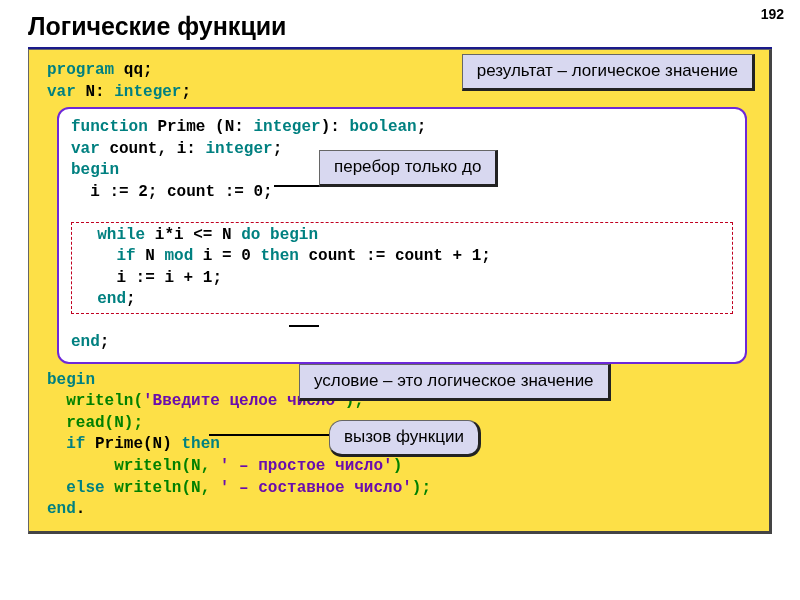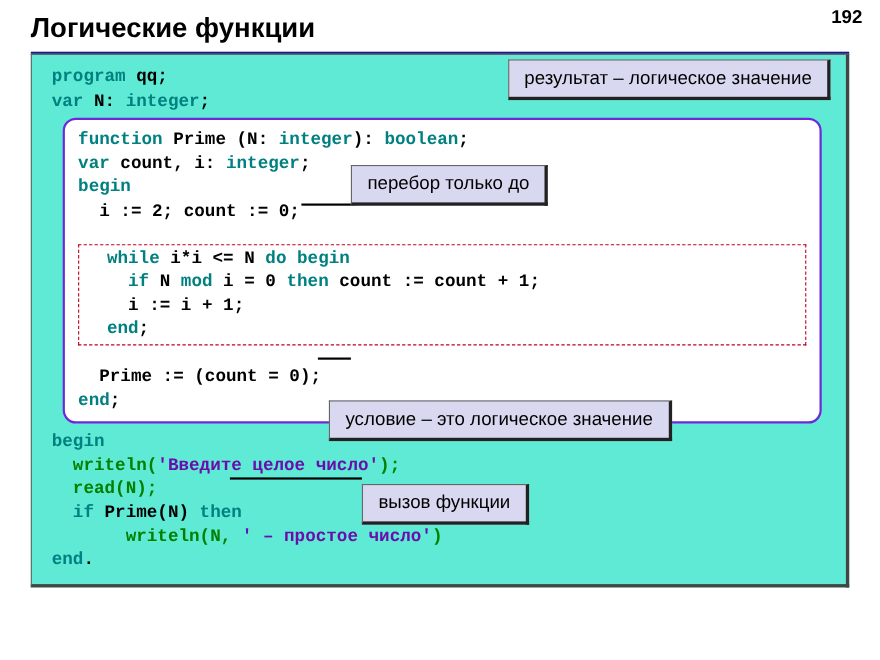--- a/index.html
+++ b/index.html
@@ -8,34 +8,34 @@
     height: 600px;
     background: #fff;
     font-family: Arial, sans-serif;
     padding: 12px 28px 0 28px;
     position: relative;
   }
   .page-num {
     position: absolute;
     top: 6px;
     right: 16px;
-    font-size: 17px;
+    font-size: 14px;
     font-weight: bold;
     color: #000;
   }
   h1.title {
     font-size: 25px;
     font-weight: bold;
     color: #000;
     border-bottom: 2px solid #1a1a8a;
     padding-bottom: 6px;
   }
   .code-outer {
     position: relative;
-    background: #5eead4;
+    background: #fde047;
     border-top: 1px solid #666;
     border-left: 1px solid #666;
     border-right: 3px solid #444;
     border-bottom: 3px solid #444;
     padding: 10px 14px 10px 18px;
     font-family: "Courier New", monospace;
     font-size: 16px;
     font-weight: bold;
     line-height: 1.35;
     color: #000;
@@ -95,33 +95,33 @@
     <div class="kw-teal">begin</div>
     <div>&nbsp;&nbsp;i := 2; count := 0;</div>
 
     <div class="dashed-box">
       <div><span>&nbsp;&nbsp;</span><span class="kw-teal">while</span><span> i*i &lt;= N </span><span class="kw-teal">do begin</span></div>
       <div><span>&nbsp;&nbsp;&nbsp;&nbsp;</span><span class="kw-teal">if</span><span> N </span><span class="kw-teal">mod</span><span> i = 0 </span><span class="kw-teal">then</span><span> count := count + 1;</span></div>
       <div>&nbsp;&nbsp;&nbsp;&nbsp;i := i + 1;</div>
       <div><span>&nbsp;&nbsp;</span><span class="kw-teal">end</span><span>;</span></div>
     </div>
 
-    <div>&nbsp;&nbsp;Prime := (count = 0);</div>
     <div><span class="kw-teal">end</span><span>;</span></div>
   </div>
 
   <div class="kw-teal">begin</div>
   <div><span class="kw-green">&nbsp;&nbsp;writeln(</span><span class="kw-purple">'Введите целое число'</span><span class="kw-green">);</span></div>
   <div class="kw-green">&nbsp;&nbsp;read(N);</div>
   <div><span>&nbsp;&nbsp;</span><span class="kw-teal">if</span><span> Prime(N) </span><span class="kw-teal">then</span></div>
   <div><span class="kw-green">&nbsp;&nbsp;&nbsp;&nbsp;&nbsp;&nbsp;&nbsp;writeln(N, </span><span class="kw-purple">' – простое число'</span><span class="kw-green">)</span></div>
+  <div><span>&nbsp;&nbsp;</span><span class="kw-teal">else</span><span class="kw-green"> writeln(N, </span><span class="kw-purple">' – составное число'</span><span class="kw-green">);</span></div>
   <div><span class="kw-teal">end</span><span>.</span></div>
 
   <div class="callout" style="top:4px; right:14px;">результат – логическое значение</div>
   <div class="callout" style="top:100px; left:290px;">перебор только до</div>
   <div class="callout" style="top:268px; left:270px;margin-top:46px;">условие – это логическое значение</div>
-  <div class="callout" style="top:390px; left:300px;">вызов функции</div>
+  <div class="callout" style="top:370px; left:300px;border-radius:13px;">вызов функции</div>
 
   <div class="line-connector" style="top:275px; left:260px; width:30px;"></div>
   <div class="line-connector" style="top:384px; left:180px; width:120px;"></div>
   <div class="line-connector" style="top:135px; left:245px; width:50px;"></div>
 
 </div>
 
 </body></html>

